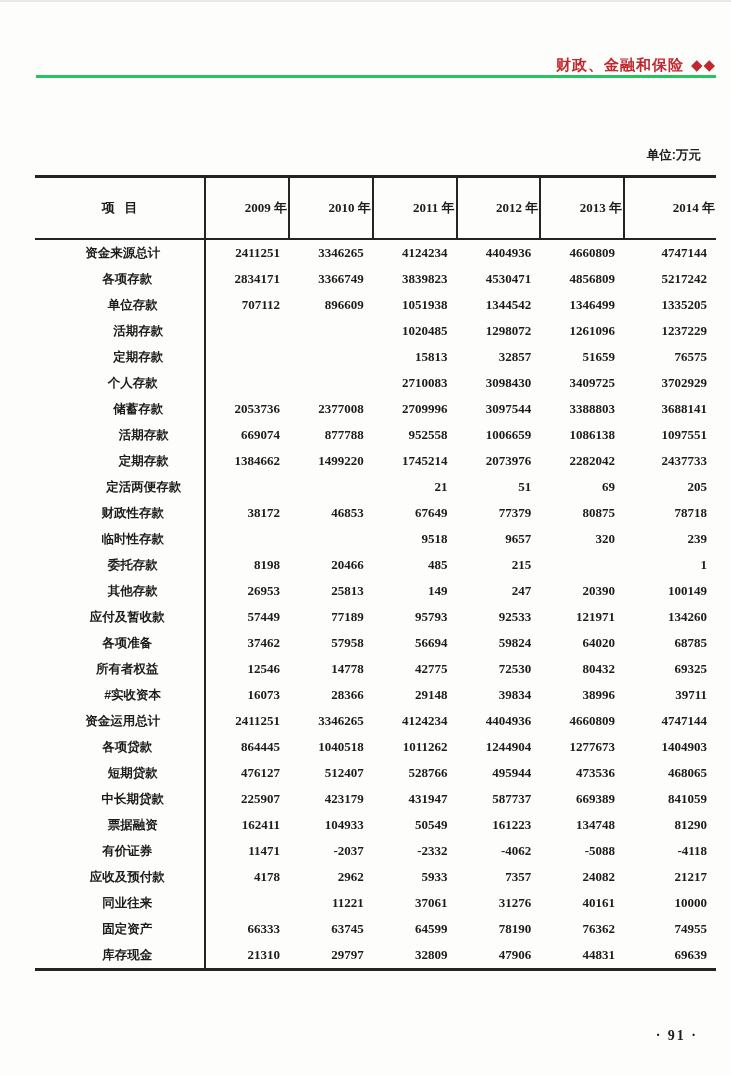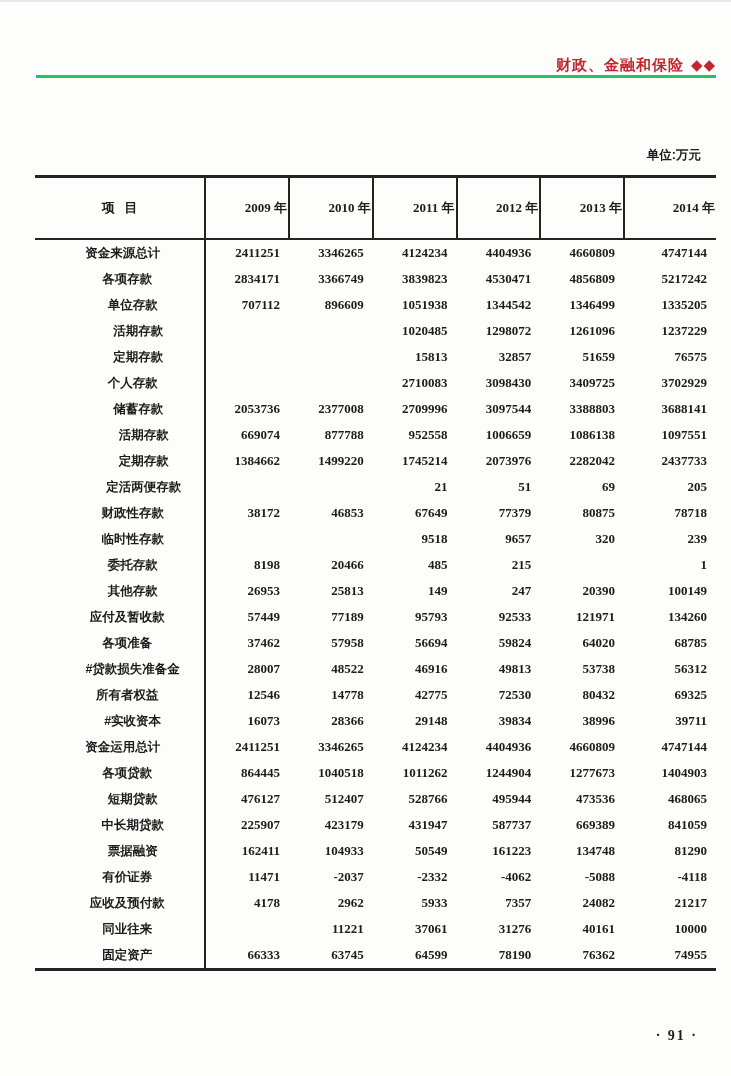--- a/index.html
+++ b/index.html
@@ -244,29 +244,20 @@
         <tr>
           <td class="lbl" style="padding-left: 15px;">各项准备</td>
           <td class="num">37462</td>
           <td class="num">57958</td>
           <td class="num">56694</td>
           <td class="num">59824</td>
           <td class="num">64020</td>
           <td class="num">68785</td>
         </tr>
         <tr>
-          <td class="lbl" style="padding-left: 26px;">#贷款损失准备金</td>
-          <td class="num">28007</td>
-          <td class="num">48522</td>
-          <td class="num">46916</td>
-          <td class="num">49813</td>
-          <td class="num">53738</td>
-          <td class="num">56312</td>
-        </tr>
-        <tr>
           <td class="lbl" style="padding-left: 15px;">所有者权益</td>
           <td class="num">12546</td>
           <td class="num">14778</td>
           <td class="num">42775</td>
           <td class="num">72530</td>
           <td class="num">80432</td>
           <td class="num">69325</td>
         </tr>
         <tr>
           <td class="lbl" style="padding-left: 26px;">#实收资本</td>
@@ -351,17 +342,26 @@
         </tr>
         <tr>
           <td class="lbl" style="padding-left: 15px;">固定资产</td>
           <td class="num">66333</td>
           <td class="num">63745</td>
           <td class="num">64599</td>
           <td class="num">78190</td>
           <td class="num">76362</td>
           <td class="num">74955</td>
         </tr>
+        <tr>
+          <td class="lbl" style="padding-left: 15px;">库存现金</td>
+          <td class="num">21310</td>
+          <td class="num">29797</td>
+          <td class="num">32809</td>
+          <td class="num">47906</td>
+          <td class="num">44831</td>
+          <td class="num">69639</td>
+        </tr>
       </tbody>
   </table>
 
   <div class="page-number">· 91 ·</div>
 </div>
 
 </body></html>

